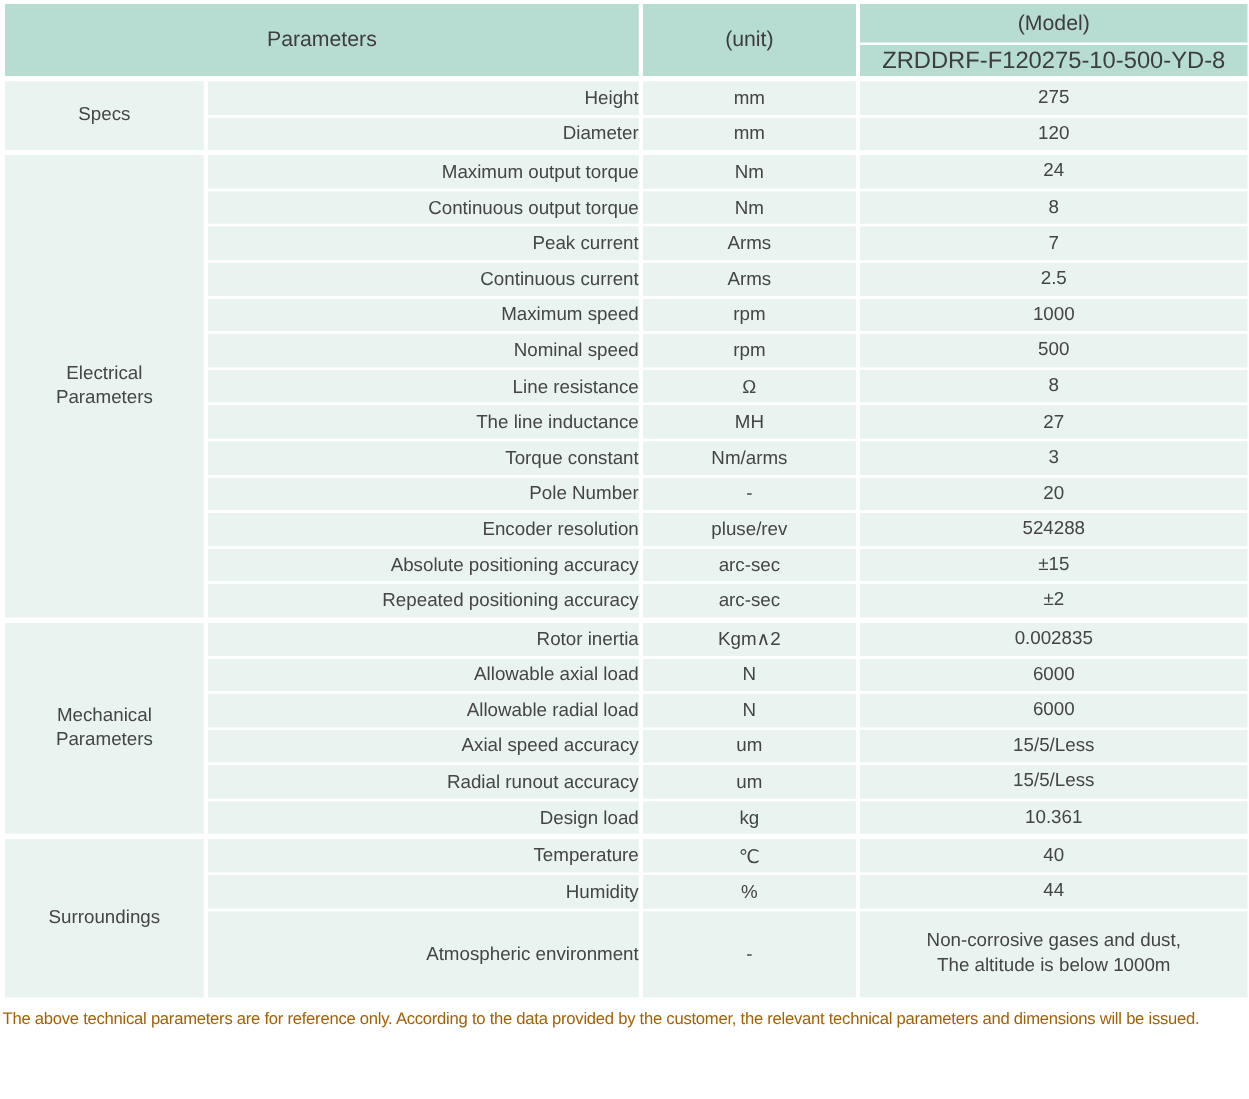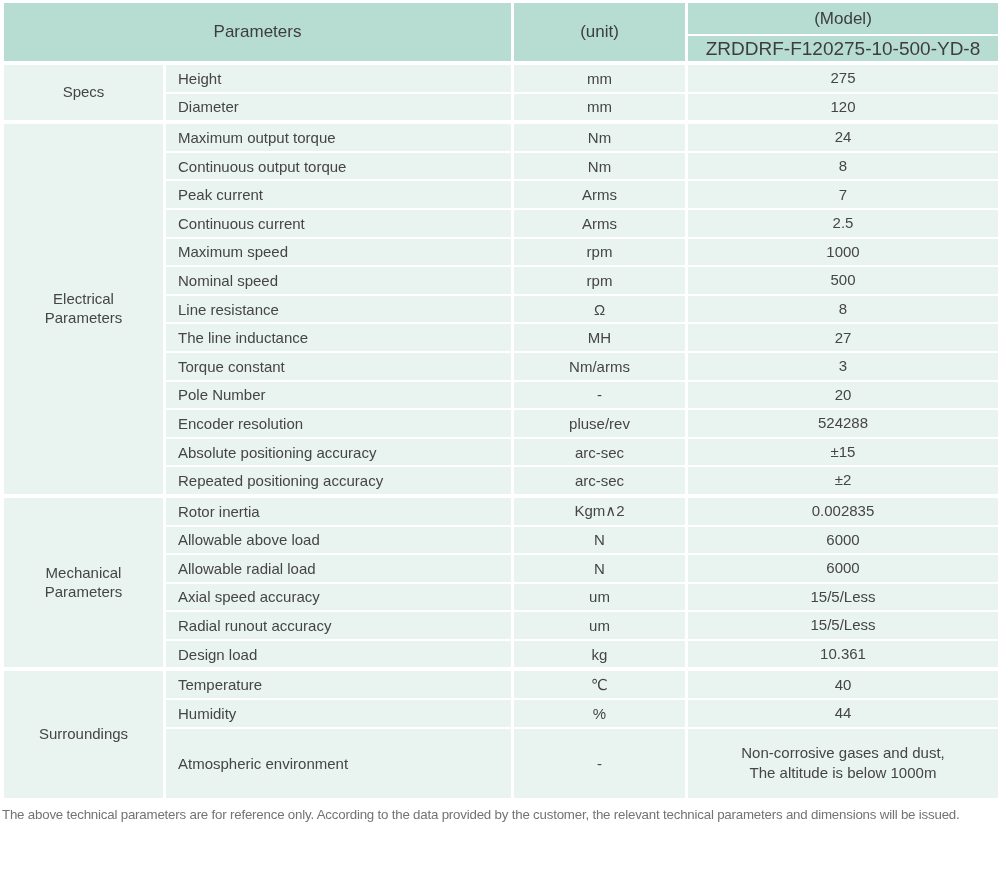--- a/index.html
+++ b/index.html
@@ -50,36 +50,36 @@
     background: #e9f4f1;
     font-size: 15px;
     height: 26.6px;
   }
   tbody th.section-cell {
     white-space: pre-line;
     line-height: 1.25;
     font-size: 15px;
   }
   td.param-cell {
-    text-align: left;
+    text-align: right;
     padding-left: 12px;
   }
   td.value-cell {
     white-space: pre-line;
     line-height: 1.35;
   }
   tr.section-start th, tr.section-start td {
     border-top-width: 4px;
   }
   tr.tall td { height: 69px; }
 
   .footer-note {
     margin: 7px 0 0 2px;
     font-size: 13.3px;
-    color: #737373;
+    color: #a16207;
     letter-spacing: -0.2px;
     white-space: nowrap;
   }
 </style>
 </head>
 <body>
 
 <div class="page">
   <table class="spec-table">
     <colgroup>
@@ -178,21 +178,21 @@
           <td class="value-cell">±2</td>
         </tr>
         <tr class="section-start">
           <th rowspan="6" class="section-cell">Mechanical
 Parameters</th>
           <td class="param-cell">Rotor inertia</td>
           <td class="unit-cell">Kgm∧2</td>
           <td class="value-cell">0.002835</td>
         </tr>
         <tr>
-          <td class="param-cell">Allowable above load</td>
+          <td class="param-cell">Allowable axial load</td>
           <td class="unit-cell">N</td>
           <td class="value-cell">6000</td>
         </tr>
         <tr>
           <td class="param-cell">Allowable radial load</td>
           <td class="unit-cell">N</td>
           <td class="value-cell">6000</td>
         </tr>
         <tr>
           <td class="param-cell">Axial speed accuracy</td>

